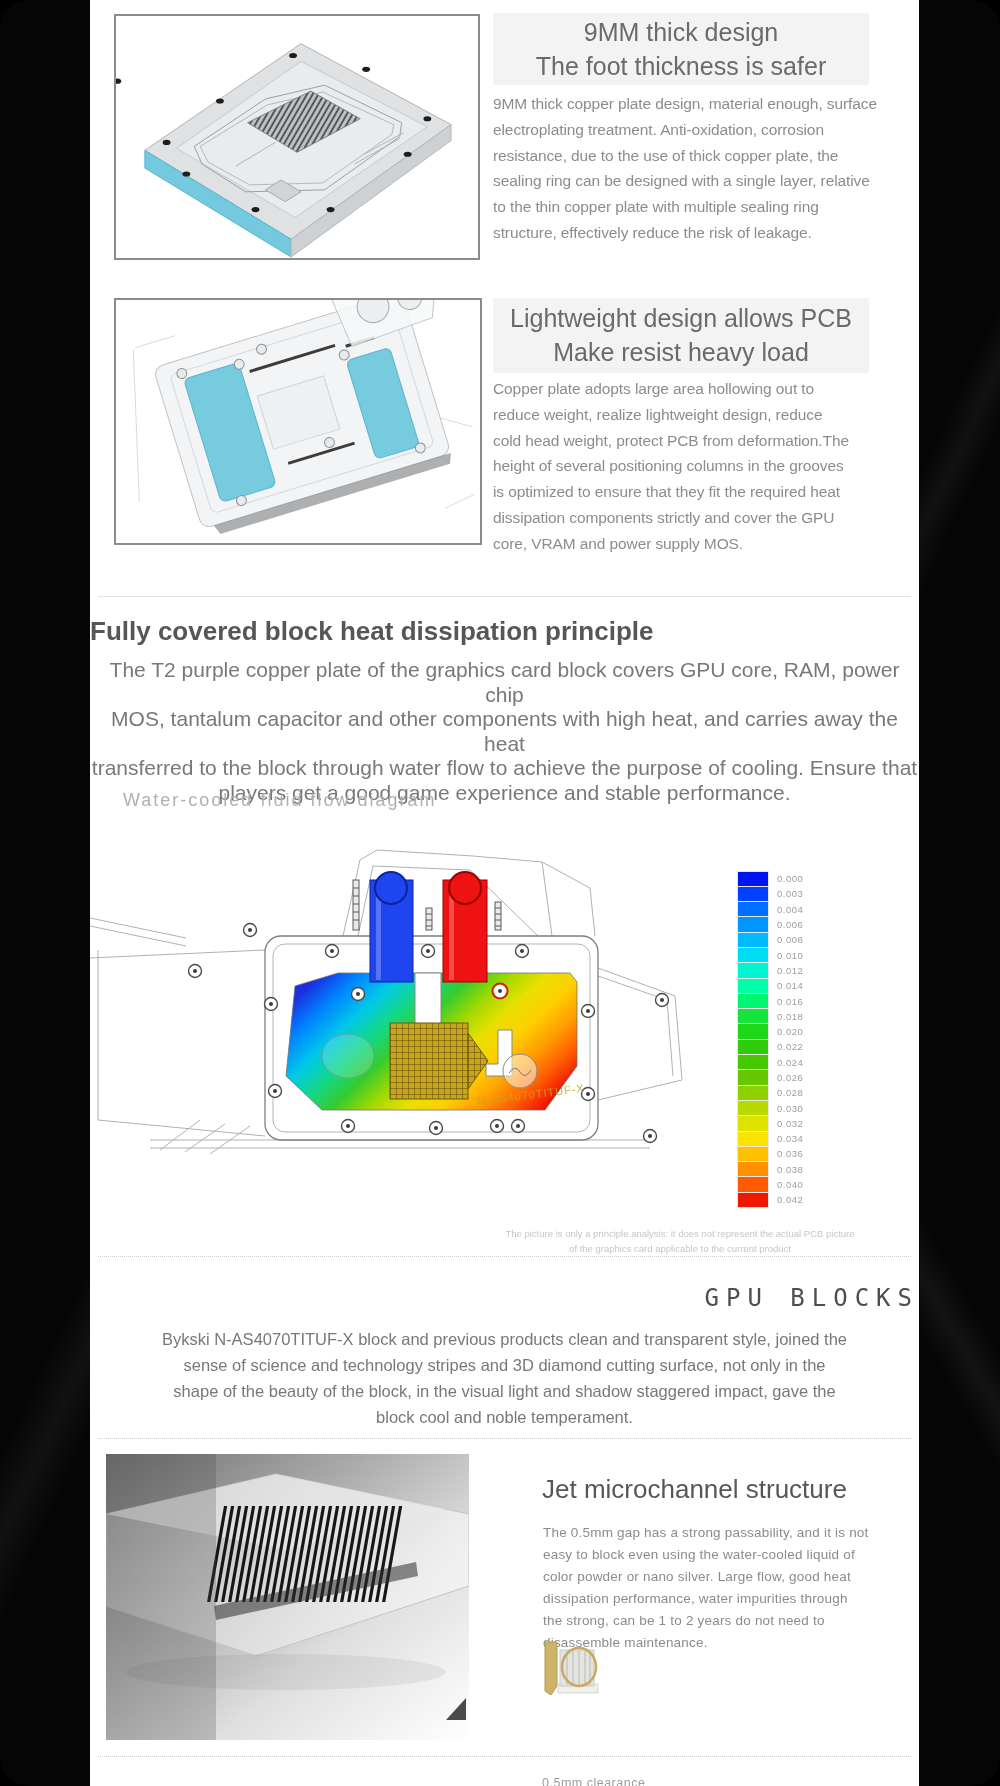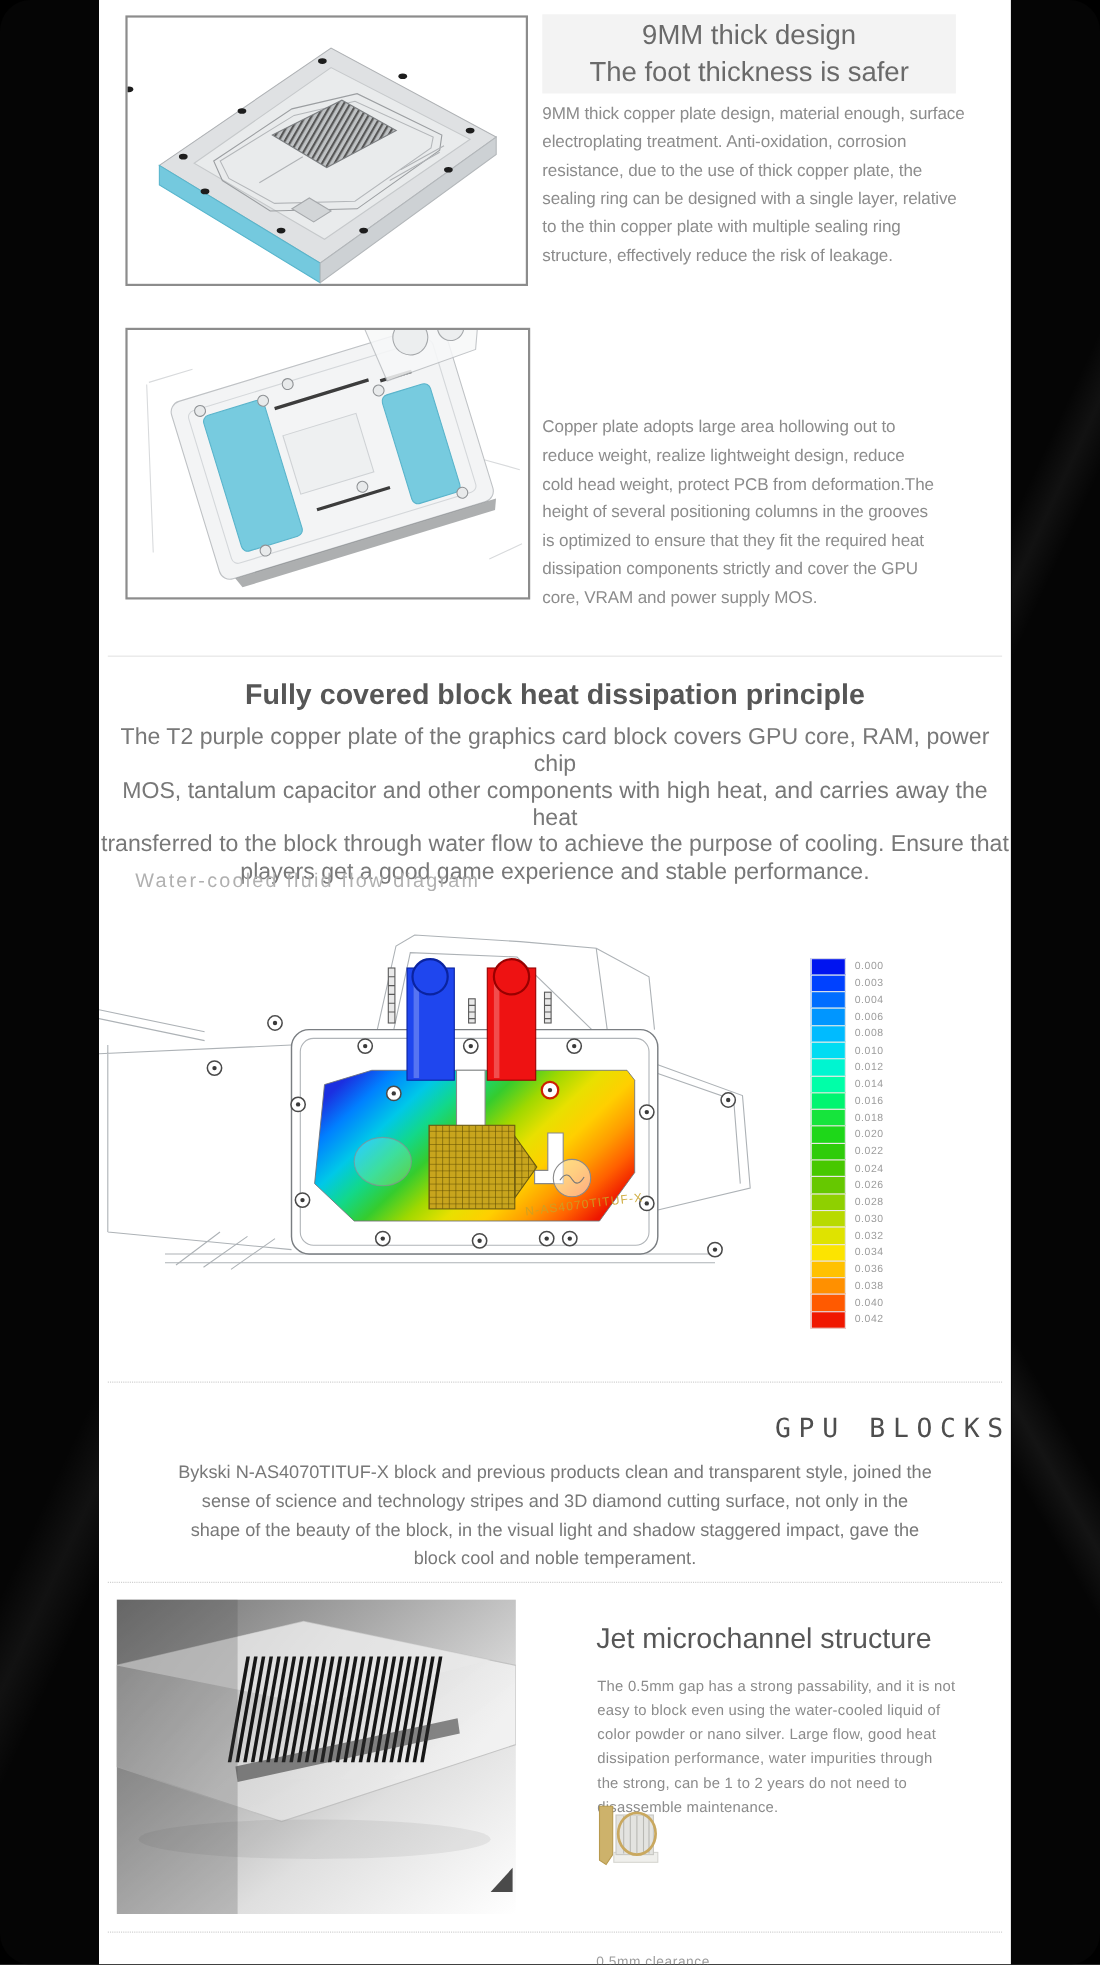--- a/index.html
+++ b/index.html
@@ -5,21 +5,21 @@
   html,body{margin:0;padding:0;background:#000;}
   #canvas{position:relative;width:1000px;height:1786px;background:#050505;overflow:hidden;
           font-family:"Liberation Sans",sans-serif;border-radius:28px;}
   .streak{position:absolute;pointer-events:none;}
   #page{position:absolute;left:90px;top:0;width:829px;height:1786px;background:#fff;}
   .imgbox{position:absolute;border:2px solid #8c8c8c;background:#fff;}
   .titlebox{position:absolute;background:#f3f3f3;color:#6a6a6a;text-align:center;
             font-size:25px;line-height:34px;white-space:pre-line;}
   .sidepara{position:absolute;color:#8c8c8c;font-size:15.5px;line-height:25.8px;
             letter-spacing:-0.1px;white-space:pre-line;}
-  .center-h{position:absolute;width:100%;text-align:center;color:#565656;
+  .center-h{position:absolute;width:100%;text-align:left;color:#565656;
             font-size:26px;font-weight:bold;}
   .center-p{position:absolute;width:100%;text-align:center;color:#787878;
             font-size:21px;line-height:24.5px;white-space:pre-line;}
   .divider-solid{position:absolute;left:8px;right:8px;border-top:1px solid #e3e3e3;}
   .divider-dot{position:absolute;left:8px;right:8px;border-top:1px dotted #cfcfcf;}
   #flow-label{position:absolute;left:33px;top:790px;color:#b0b0b0;font-size:18px;
               letter-spacing:2px;}
   #flow-svg{position:absolute;left:0;top:818px;}
   #legend{position:absolute;left:647px;top:871px;display:flex;flex-direction:column;}
   .legrow{display:flex;align-items:center;height:15.3px;}
@@ -111,20 +111,22 @@
               <circle cx="142" cy="50" r="5"></circle>
               <circle cx="246" cy="72" r="5"></circle>
             <circle cx="206" cy="152" r="5"></circle>
               <circle cx="292" cy="184" r="5"></circle>
               <circle cx="104" cy="182" r="5"></circle>
             <circle cx="168" cy="42" r="5"></circle>
           </g>
         </g>
       </svg>
     </div>
+    <div class="titlebox" style="left:403px;top:298px;width:376px;height:72px;padding-top:3px;">Lightweight design allows PCB
+Make resist heavy load</div>
     <div class="sidepara" style="left:403px;top:376px;width:415px;">Copper plate adopts large area hollowing out to
 reduce weight, realize lightweight design, reduce
 cold head weight, protect PCB from deformation.The
 height of several positioning columns in the grooves
 is optimized to ensure that they fit the required heat
 dissipation components strictly and cover the GPU
 core, VRAM and power supply MOS.</div>
 
     <div class="divider-solid" style="top:596px;"></div>
 
@@ -337,20 +339,22 @@
         <div class="legrow">
           <div class="legswatch" style="background: rgb(255, 90, 0);"></div>
           <div class="leglabel">0.040</div>
         </div>
         <div class="legrow">
           <div class="legswatch" style="background: rgb(240, 24, 0);"></div>
           <div class="leglabel">0.042</div>
         </div>
       </div>
 
+    <div id="disclaimer">The picture is only a principle analysis: it does not represent the actual PCB picture
+of the graphics card applicable to the current product</div>
 
     <div class="divider-dot" style="top:1256px;"></div>
 
     <div id="gpu-heading">GPU BLOCKS</div>
     <div id="gpu-body" class="center-p">Bykski N-AS4070TITUF-X block and previous products clean and transparent style, joined the
 sense of science and technology stripes and 3D diamond cutting surface, not only in the
 shape of the beauty of the block, in the visual light and shadow staggered impact, gave the
 block cool and noble temperament.</div>
 
     <div class="divider-dot" style="top:1438px;"></div>

